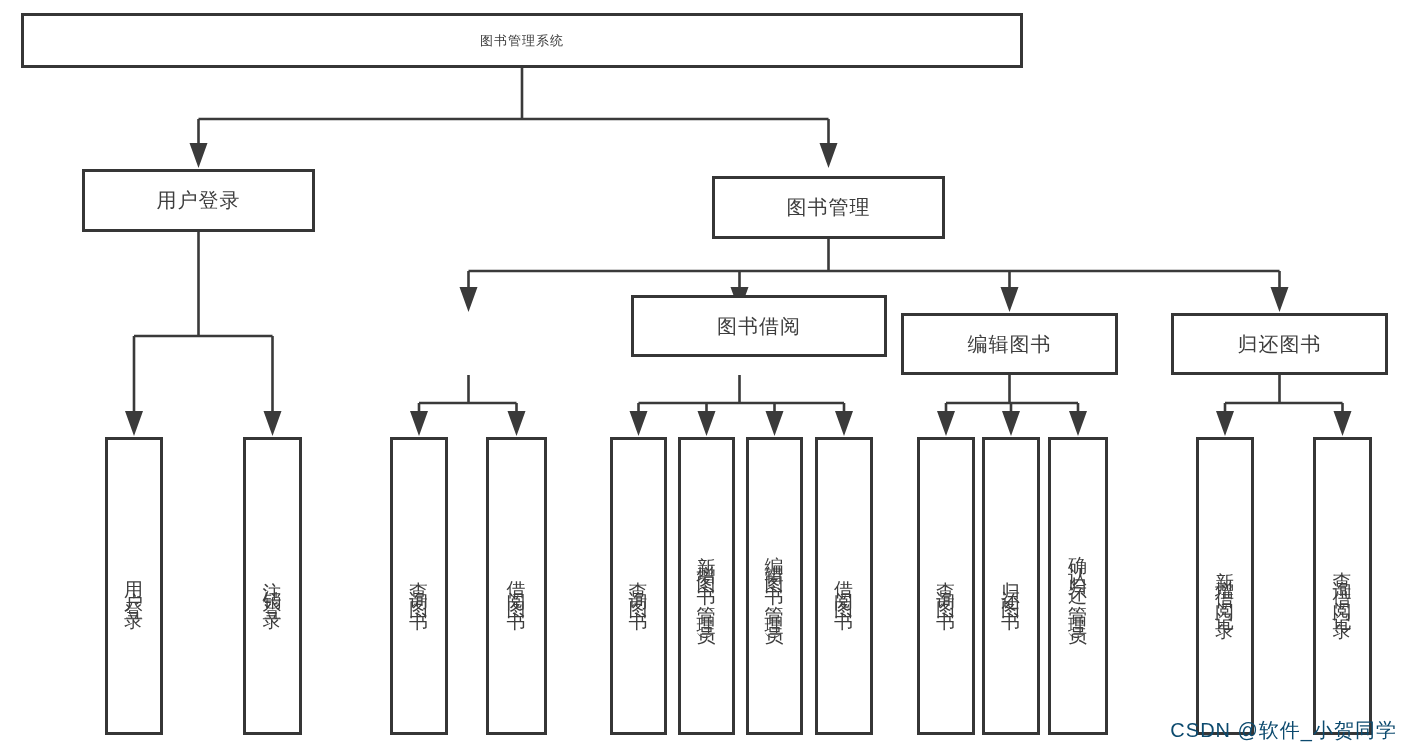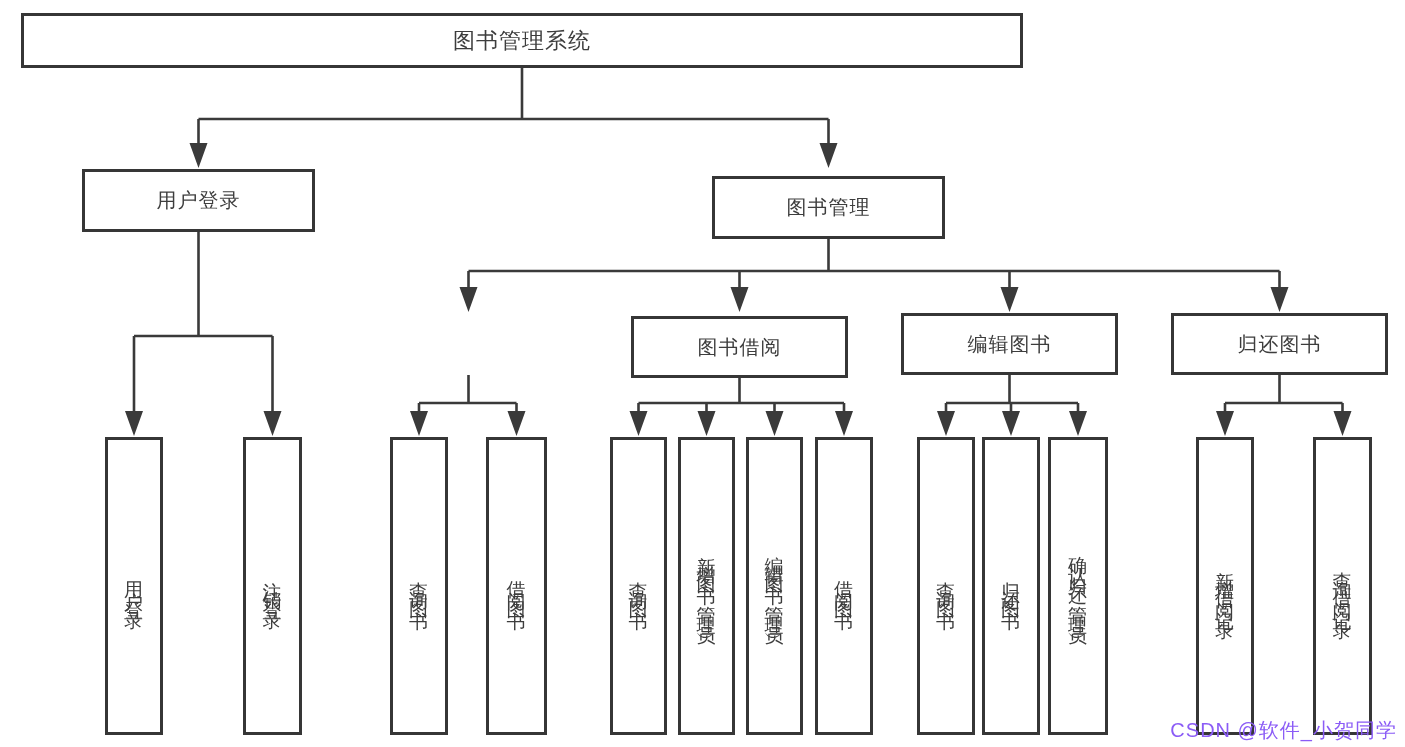--- a/index.html
+++ b/index.html
@@ -24,36 +24,36 @@
     border: 3px solid #363636;
     display: flex;
     align-items: center;
     justify-content: center;
     color: #3d3d3d;
   }
   .node .lbl {
     letter-spacing: 1px;
     white-space: nowrap;
   }
-  .root .lbl { font-size: 22px; }
+  .root .lbl { font-size: 13px; }
   .lvl .lbl { font-size: 20px; }
   .leaf .lbl {
     writing-mode: vertical-rl;
     text-orientation: mixed;
     font-size: 19px;
     letter-spacing: 10px;
     line-height: 1;
     white-space: nowrap;
   }
   .watermark {
     position: absolute;
     right: 8px;
     bottom: 3px;
     font-size: 20px;
-    color: #8b5cf6;
+    color: #0c4a6e;
     letter-spacing: 1px;
     z-index: 5;
   }
 </style>
 </head>
 <body>
 
 <div class="stage">
 
   <svg class="wires" viewBox="0 0 1405 747" xmlns="http://www.w3.org/2000/svg">
@@ -80,21 +80,21 @@
     <span class="lbl">图书管理系统</span>
   </div>
 
   <div class="node lvl" style="left:82px;top:169px;width:233px;height:63px">
     <span class="lbl">用户登录</span>
   </div>
   <div class="node lvl" style="left:712px;top:176px;width:233px;height:63px">
     <span class="lbl">图书管理</span>
   </div>
 
-  <div class="node lvl" style="left:631px;top:316px;width:217px;height:62px">
+  <div class="node lvl" style="left:631px;top:295px;width:256px;height:62px">
     <span class="lbl">图书借阅</span>
   </div>
   <div class="node lvl" style="left:901px;top:313px;width:217px;height:62px">
     <span class="lbl">编辑图书</span>
   </div>
   <div class="node lvl" style="left:1171px;top:313px;width:217px;height:62px">
     <span class="lbl">归还图书</span>
   </div>
 
   <div class="node leaf" style="left:105px;top:437px;width:58px;height:298px">

